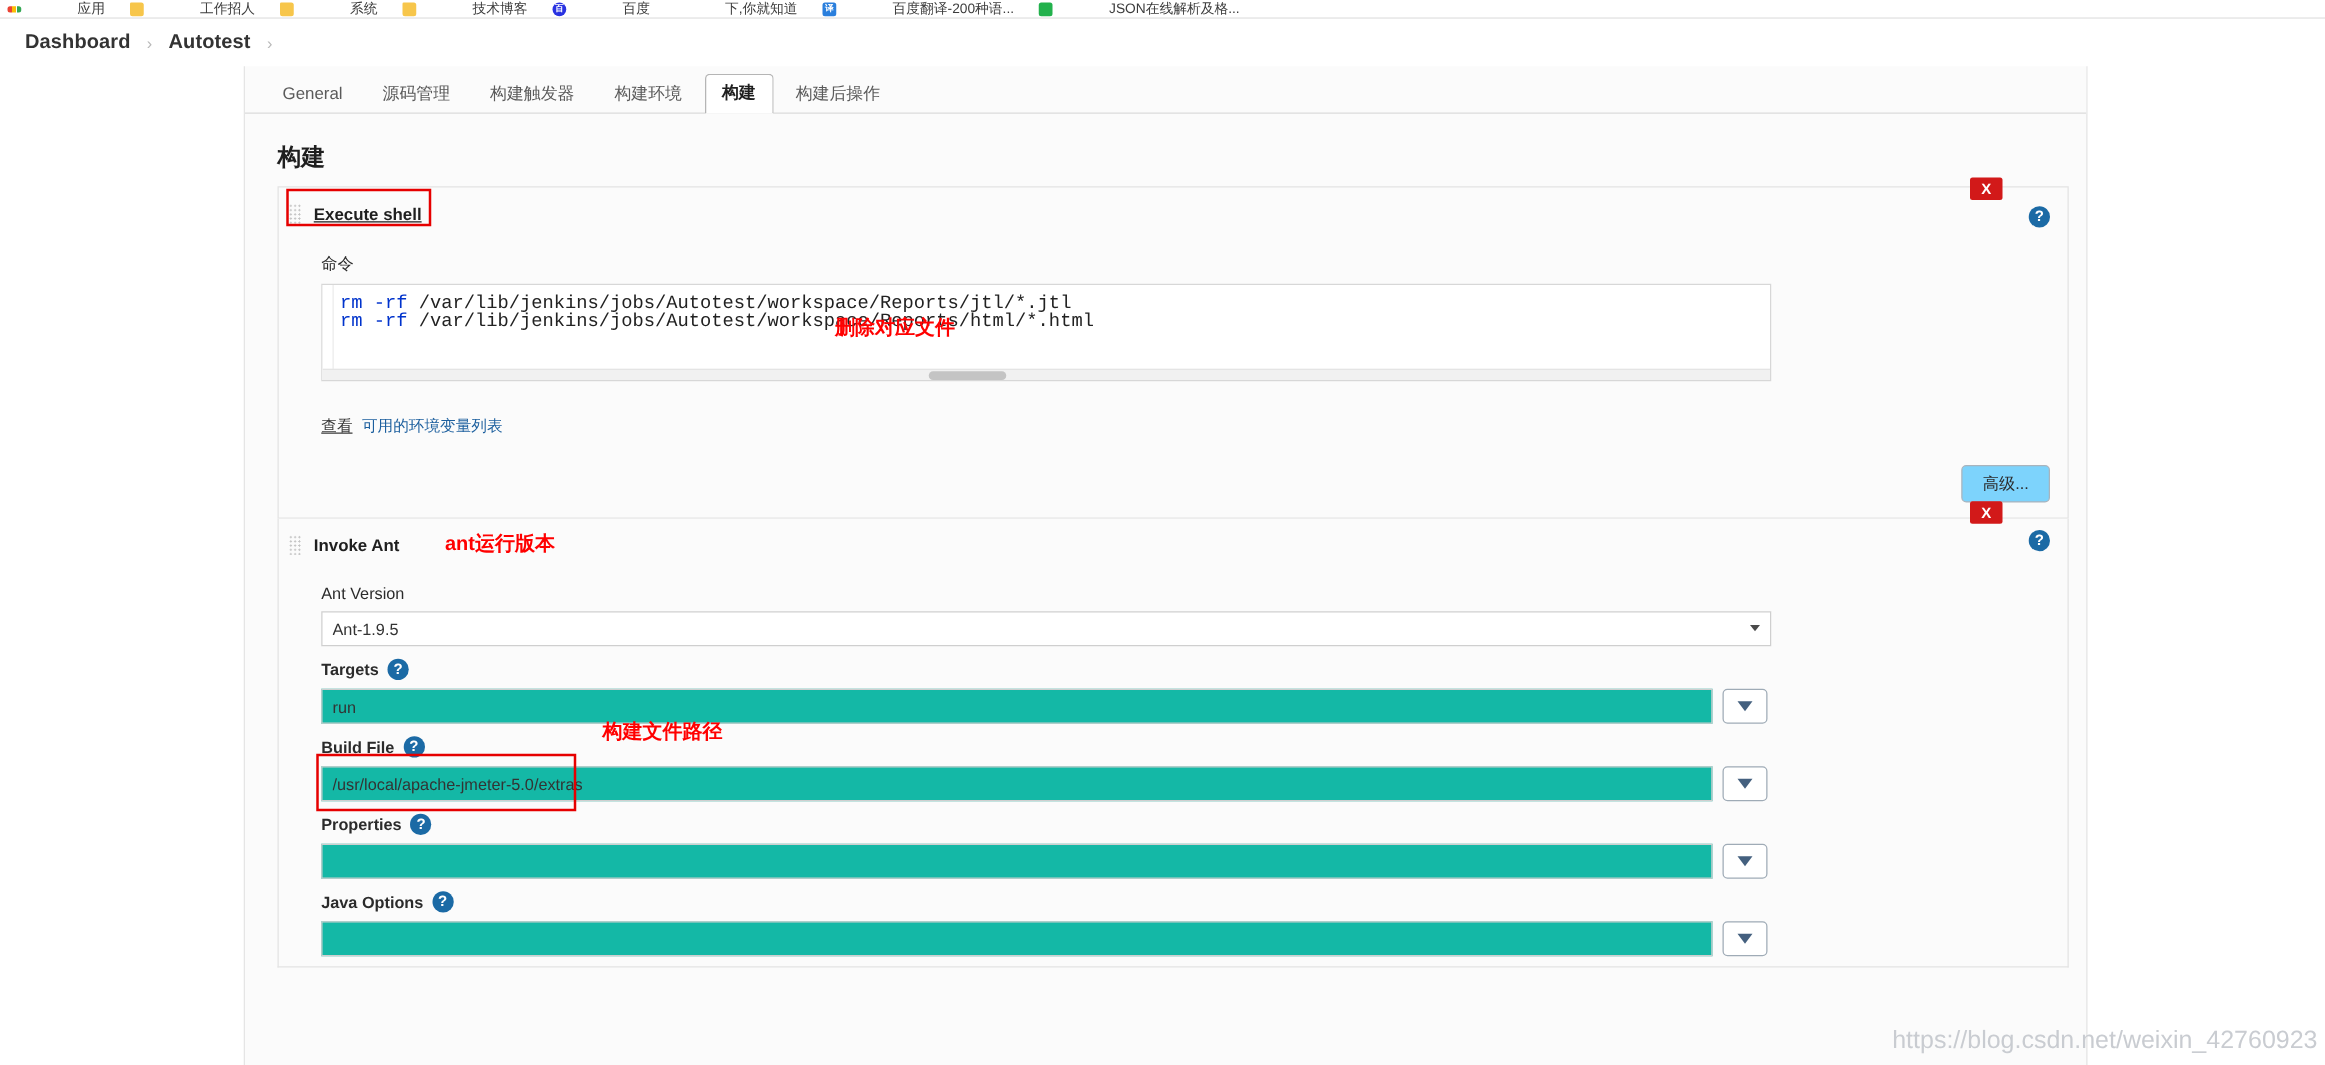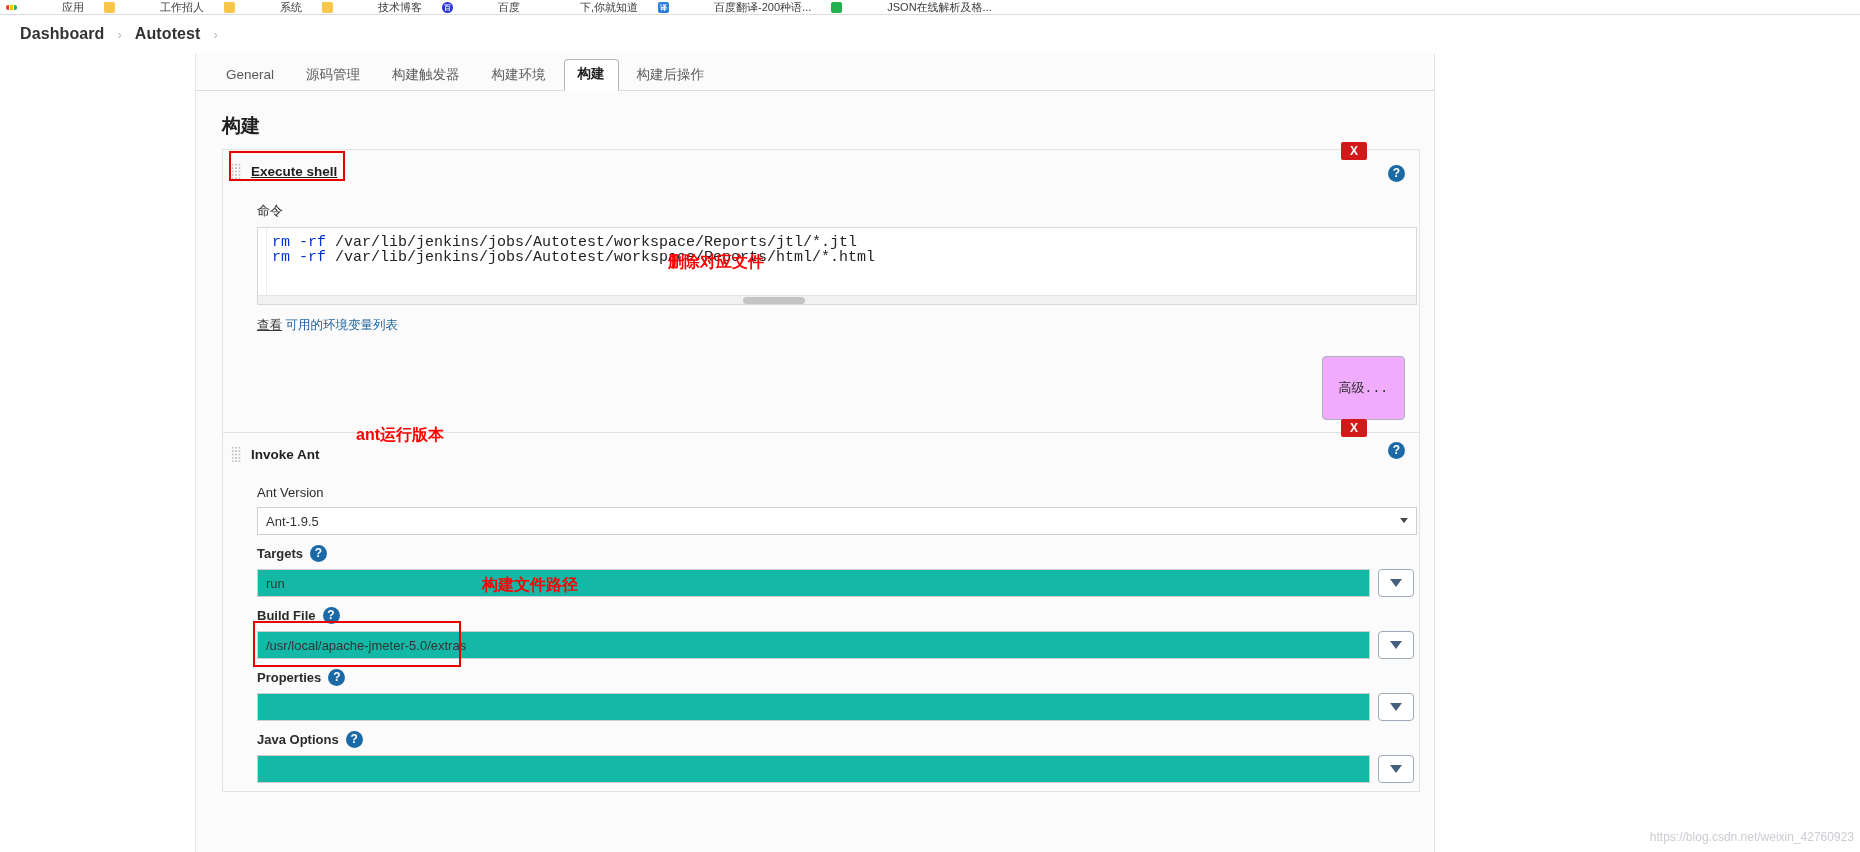--- a/index.html
+++ b/index.html
@@ -43,21 +43,21 @@
     padding-left: 20px;
   }
   .crumb {
     font-size: 16px; font-weight: bold; color: #333333; letter-spacing: 0.1px;
     text-decoration: none;
   }
   .crumb-sep { color: #b9b9b9; font-size: 13px; margin: 0 13px 0 13px; }
 
   
   .panel {
-    position: absolute; left: 195px; top: 53px; width: 1240px; height: 800px;
+    position: absolute; left: 195px; top: 53px; width: 1475px; height: 800px;
     background: #fbfbfb;
     border-left: 1px solid #e5e5e5;
     border-right: 1px solid #e5e5e5;
   }
   .tabbar {
     height: 38px; border-bottom: 1px solid #dcdcdc;
     display: flex; align-items: flex-end; padding-left: 16px;
     background: #fbfbfb;
   }
   .tab {
@@ -135,30 +135,29 @@
   .kw { color: #0033cc; }
   .hscroll {
     position: absolute; left: 0; bottom: 0; width: 100%; height: 9px;
     background: #f1f1f1; border-top: 1px solid #e4e4e4;
   }
   .hthumb {
     position: absolute; left: 485px; top: 1px; width: 62px; height: 7px;
     background: #c4c4c4; border-radius: 4px;
   }
 
-  .link-row { margin: 12px 0 0 0; font-size: 12.5px; }
+  .link-row { margin: 28px 0 0 0; font-size: 12.5px; font-family: Liberation Mono, monospace; }
   .link-row .plain { color: #3a3a3a; text-decoration: underline; }
   .link-row a { color: #1c5f9e; text-decoration: none; }
 
   .adv-row { display: flex; justify-content: flex-end; padding: 14px 14px 12px 0; }
   .btn {
-    border: 1px solid #a9b4bd; background: #f0abfc; border-radius: 4px;
-    font-size: 13px; color: #2b2b2b; padding: 22px 16px; cursor: pointer;
+    border: 1px solid #a9b4bd; background: #7dd3fc; border-radius: 4px;
+    font-size: 13px; color: #2b2b2b; padding: 5px 16px; cursor: pointer;
     min-width: 62px;
-    font-family: Liberation Mono, monospace;
   }
 
   
   .input-row { display: flex; align-items: center; gap: 8px; }
   .txt {
     border: 1px solid #cfcfcf; background: #14b8a6; height: 28px;
     font-size: 13px; color: #333333; padding: 0 8px; width: 1113px;
     font-family: "Liberation Sans", sans-serif;
   }
   .sel {
@@ -183,21 +182,21 @@
     border-right: 6px solid transparent; border-top: 8px solid #44607f;
   }
 
   
   .annot {
     position: absolute; color: #ff0000; font-size: 16px; font-weight: bold;
     white-space: nowrap; pointer-events: none;
   }
   .watermark {
     position: absolute; right: 6px; bottom: 8px; color: #c9ccd1;
-    font-size: 12px; white-space: nowrap; pointer-events: none;
+    font-size: 20px; white-space: nowrap; pointer-events: none;
   }
 </style>
 </head>
 <body>
 
 <div id="root">
 
   <div class="bookmarks">
     <div class="bm">
       <span class="bm-ico ico-apps"></span>

